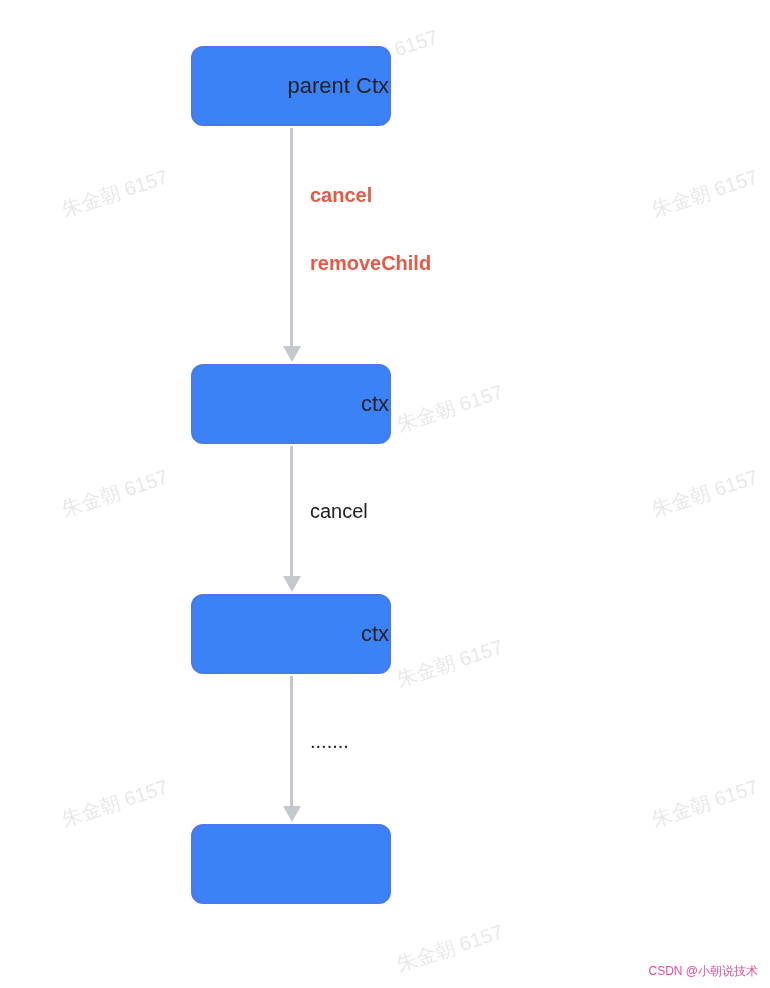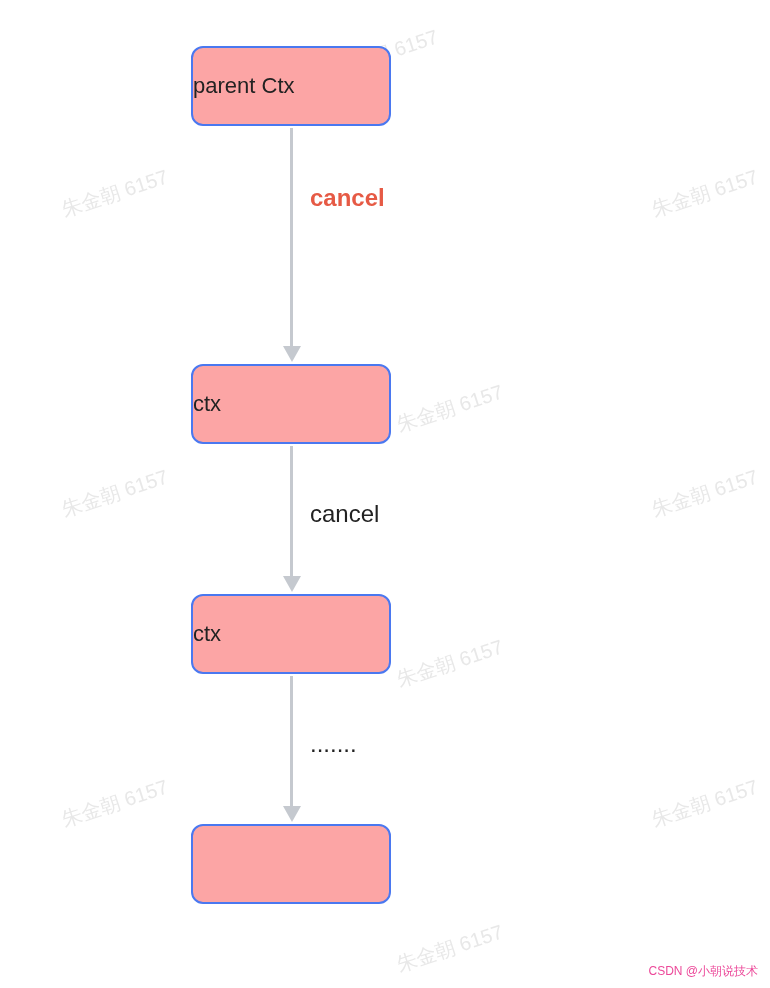--- a/index.html
+++ b/index.html
@@ -14,26 +14,26 @@
   }
   .canvas {
     position: relative;
     width: 770px;
     height: 988px;
   }
   .node {
     position: absolute;
     width: 200px;
     height: 80px;
-    background: #fca5a5;
+    background: #3b82f6;
     border: 2px solid #4a78f0;
     border-radius: 12px;
     display: flex;
     align-items: center;
-    justify-content: flex-start;
+    justify-content: flex-end;
     font-size: 22px;
     color: #222;
     box-sizing: border-box;
   }
   .arrow-seg {
     position: absolute;
     left: 290px;
     width: 0;
     border-left: 3px solid #c5c9cf;
   }
@@ -41,21 +41,21 @@
     position: absolute;
     left: 282.5px;
     width: 0;
     height: 0;
     border-left: 9px solid transparent;
     border-right: 9px solid transparent;
     border-top: 16px solid #c5c9cf;
   }
   .edge-label {
     position: absolute;
-    font-size: 24px;
+    font-size: 20px;
     color: #222;
   }
   .edge-label.bold-red {
     color: #e65a45;
     font-weight: 700;
   }
   .watermark {
     position: absolute;
     color: #e8e8e8;
     font-size: 20px;
@@ -89,20 +89,21 @@
   <div class="watermark" style="left:650px; top:790px;">朱金朝 6157</div>
   <div class="watermark" style="left:395px; top:935px;">朱金朝 6157</div>
 
   <div class="node" style="left:191px; top:46px;">
     <span>parent Ctx</span>
   </div>
 
   <div class="arrow-seg" style="top:128px; height:218px;"></div>
   <div class="arrow-head" style="top:346px;"></div>
   <div class="edge-label bold-red" style="left:310px; top:184px;">cancel</div>
+  <div class="edge-label bold-red" style="left:310px; top:252px;">removeChild</div>
 
   <div class="node" style="left:191px; top:364px;">
     <span>ctx</span>
   </div>
 
   <div class="arrow-seg" style="top:446px; height:130px;"></div>
   <div class="arrow-head" style="top:576px;"></div>
   <div class="edge-label" style="left:310px; top:500px;">cancel</div>
 
   <div class="node" style="left:191px; top:594px;">

